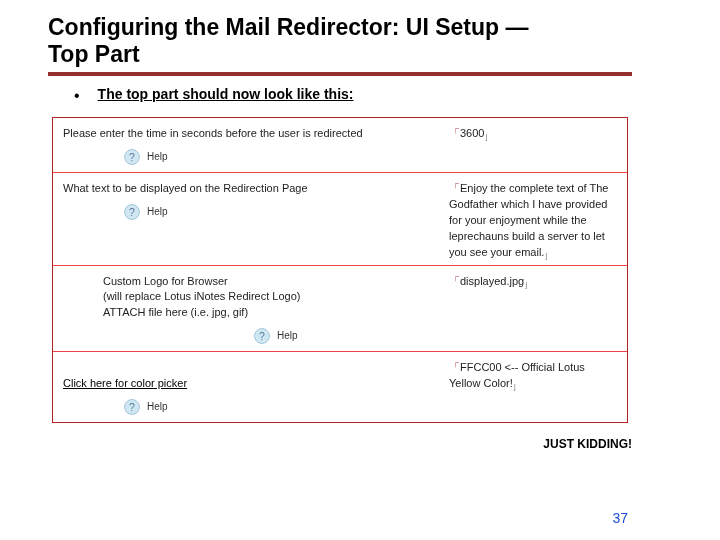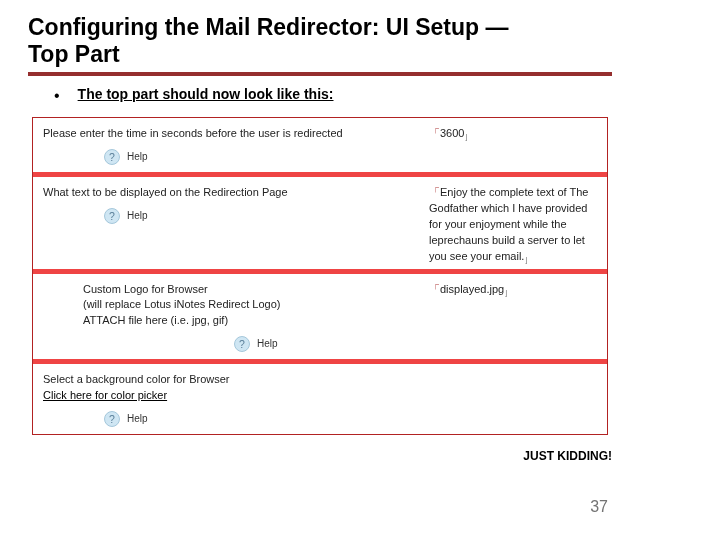--- a/index.html
+++ b/index.html
@@ -1,39 +1,39 @@
 <!DOCTYPE html>
 <html><head>
 <meta charset="utf-8">
 <style>
 * { box-sizing: border-box; margin: 0; padding: 0; }
 html, body { width: 720px; height: 540px; background: #fff; font-family: Arial, Helvetica, sans-serif; }
-.slide { position: relative; width: 628px; height: 540px; padding: 14px 16px 14px 28px; }
+.slide { position: relative; width: 628px; height: 540px; padding: 14px 16px 14px 28px; margin-left: 20px; }
 .title { font-size: 23px; font-weight: bold; color: #000; line-height: 1.18; padding-right: 60px; }
 .rule { border: none; border-top: 4px solid #8a1717; opacity: .9; margin: 4px 0 10px 0; }
 .subline { display: flex; align-items: flex-start; gap: 18px; padding-left: 26px; margin-bottom: 10px; }
 .subline .dot { font-size: 16px; line-height: 1.3; }
 .subline .txt { font-size: 14px; font-weight: bold; text-decoration: underline; }
 .panel { border: 1px solid #b22222; margin: 0 4px 0 4px; background: #fff; }
-.row { display: flex; align-items: flex-start; padding: 8px 10px 2px 10px; border-bottom: 5px solid #ef4444; }
+.row { display: flex; align-items: flex-start; padding: 8px 10px 2px 10px; border-bottom: 1px solid #ef4444; }
 .row:last-child { border-bottom: none; }
 .lcol { flex: 0 0 380px; font-size: 11px; color: #222; line-height: 1.45; text-align: left; }
 .lcol.centered { text-align: left; padding-left: 40px; padding-right: 40px; }
 .rcol { flex: 1; font-size: 11px; color: #222; line-height: 1.45; text-align: left; padding: 0 6px; }
 .field { display: inline; }
 .lbr { color: #a33; }
 .sub { font-size: 8px; color: #888; vertical-align: sub; }
 .helpline { display: flex; align-items: center; justify-content: flex-start; gap: 6px; margin: 6px 0 4px 60px; }
 .helpline.centerish { margin-left: 150px; }
 .qmark { width: 18px; height: 18px; display: inline-flex; align-items: center; justify-content: center; }
 .qmark svg { width: 18px; height: 18px; }
 .helptext { font-size: 10px; color: #333; }
 .link { text-decoration: underline; color: #000; cursor: pointer; }
 .kidding { text-align: right; font-weight: bold; font-size: 12px; margin-top: 14px; }
-.pagenum { position: absolute; right: 20px; bottom: 24px; font-size: 16px; color: #737373; }
+.pagenum { position: absolute; right: 20px; bottom: 14px; font-size: 14px; color: #1d4ed8; }
 </style>
 </head>
 <body>
 
 <div class="slide">
 
   <div class="title">Configuring the Mail Redirector: UI Setup — Top Part</div>
   <hr class="rule">
 
   <div class="subline">
@@ -94,31 +94,34 @@
           <span class="helptext">Help</span>
         </div>
       </div>
       <div class="rcol">
         <span class="field"><span class="lbr">「</span><span>displayed.jpg</span><span class="sub">⌋</span></span>
       </div>
     </div>
 
     <div class="row">
       <div class="lcol">
-        <span>Select a background color for Browser</span><br>
+        <br>
         <span class="link">Click here for color picker</span>
         <div class="helpline">
           <span class="qmark">
             <svg viewBox="0 0 24 24">
                 <circle cx="12" cy="12" r="10" fill="#cfe6f3" stroke="#8fb8d0"></circle>
                 <text x="12" y="17" text-anchor="middle" font-size="14" fill="#5a7f99" font-family="Arial">?</text>
               </svg>
           </span>
           <span class="helptext">Help</span>
         </div>
       </div>
+      <div class="rcol">
+        <span class="field"><span class="lbr">「</span><span>FFCC00 &lt;-- Official Lotus Yellow Color!</span><span class="sub">⌋</span></span>
+      </div>
     </div>
 
   </div>
 
   <div class="kidding">JUST KIDDING!</div>
   <div class="pagenum">37</div>
 </div>
 
 </body></html>

